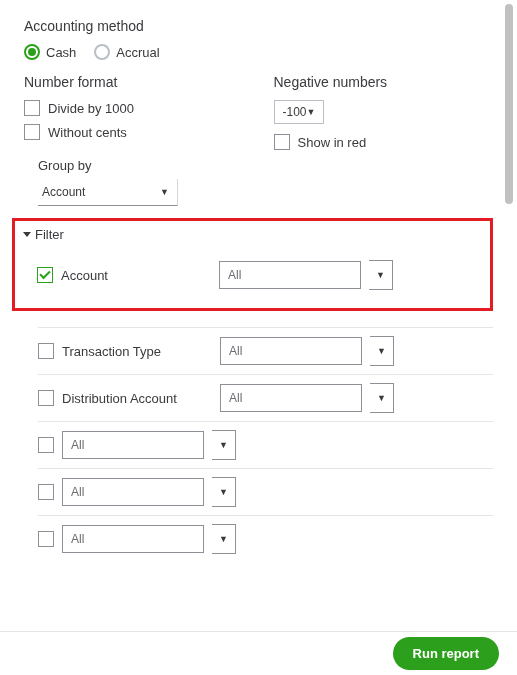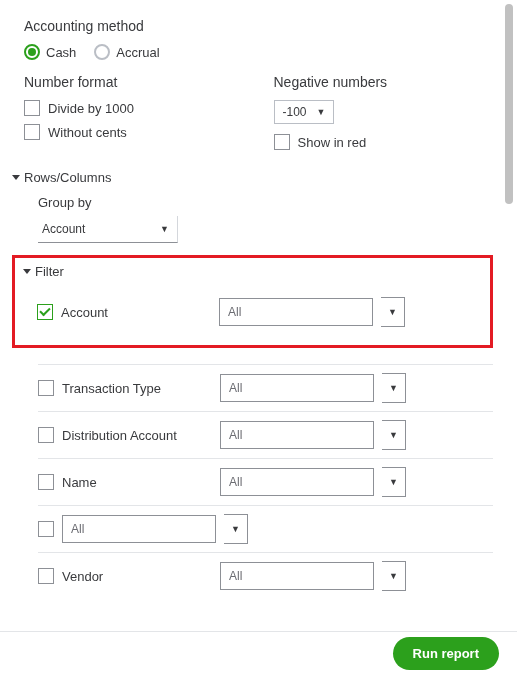--- a/index.html
+++ b/index.html
@@ -101,21 +101,21 @@
       border: solid #2ca01c;
       border-width: 0 2px 2px 0;
       transform: rotate(45deg) translate(-1px, -1px);
     }
     .mini-select {
       display: inline-flex;
       align-items: center;
       border: 1px solid #babec5;
       padding: 4px 8px;
       font-size: 12px;
-      gap: 10px;
+      gap: 0;
       cursor: pointer;
       background: #fff;
       margin-bottom: 10px;
     }
     .mini-select .caret {
       font-size: 9px;
       color: #393a3d;
     }
     .collapse-header {
       display: flex;
@@ -192,21 +192,21 @@
       flex: 0 0 150px;
       font-size: 13px;
       color: #393a3d;
     }
     .filter-select {
       display: inline-flex;
       align-items: center;
       border: 1px solid #8d9096;
       padding: 6px 8px;
       font-size: 12px;
-      width: 154px;
+      width: 142px;
       background: #fff;
       cursor: pointer;
       color: #6b6c72;
     }
     .filter-caret {
       width: 24px;
       height: 30px;
       border: 1px solid #8d9096;
       border-left: none;
       display: inline-flex;
@@ -278,24 +278,20 @@
         <span class="caret">▼</span>
       </div>
       <div class="checkbox-item">
         <span class="checkbox"></span>
         <span>Show in red</span>
       </div>
     </div>
   </div>
 
   
-  <div class="collapse-header">
-    <span class="caret-down"></span>
-    <span>Rows/Columns</span>
-  </div>
   <div class="sub-label">Group by</div>
   <div class="underline-select">
     <span>Account</span>
     <span class="caret">▼</span>
   </div>
 
   
   <div class="highlight-box">
     <div class="collapse-header">
       <span class="caret-down"></span>
@@ -320,32 +316,30 @@
       <span class="filter-caret">▼</span>
     </div>
     <div class="filter-row bordered">
       <span class="checkbox"></span>
       <span class="filter-label">Distribution Account</span>
       <span class="filter-select">All</span>
       <span class="filter-caret">▼</span>
     </div>
     <div class="filter-row bordered">
       <span class="checkbox"></span>
-      <span class="filter-label">Name</span>
-      <span class="filter-select">All</span>
-      <span class="filter-caret">▼</span>
-    </div>
-    <div class="filter-row bordered">
-      <span class="checkbox"></span>
-      <span class="filter-select">All</span>
-      <span class="filter-caret">▼</span>
-    </div>
-    <div class="filter-row bordered">
-      <span class="checkbox"></span>
-      <span class="filter-label">Vendor</span>
+      <span class="filter-select">All</span>
+      <span class="filter-caret">▼</span>
+    </div>
+    <div class="filter-row bordered">
+      <span class="checkbox"></span>
+      <span class="filter-select">All</span>
+      <span class="filter-caret">▼</span>
+    </div>
+    <div class="filter-row bordered">
+      <span class="checkbox"></span>
       <span class="filter-select">All</span>
       <span class="filter-caret">▼</span>
     </div>
   </div>
 
 </div>
 
 <div class="scrollbar"></div>
 
 <div class="footer">

